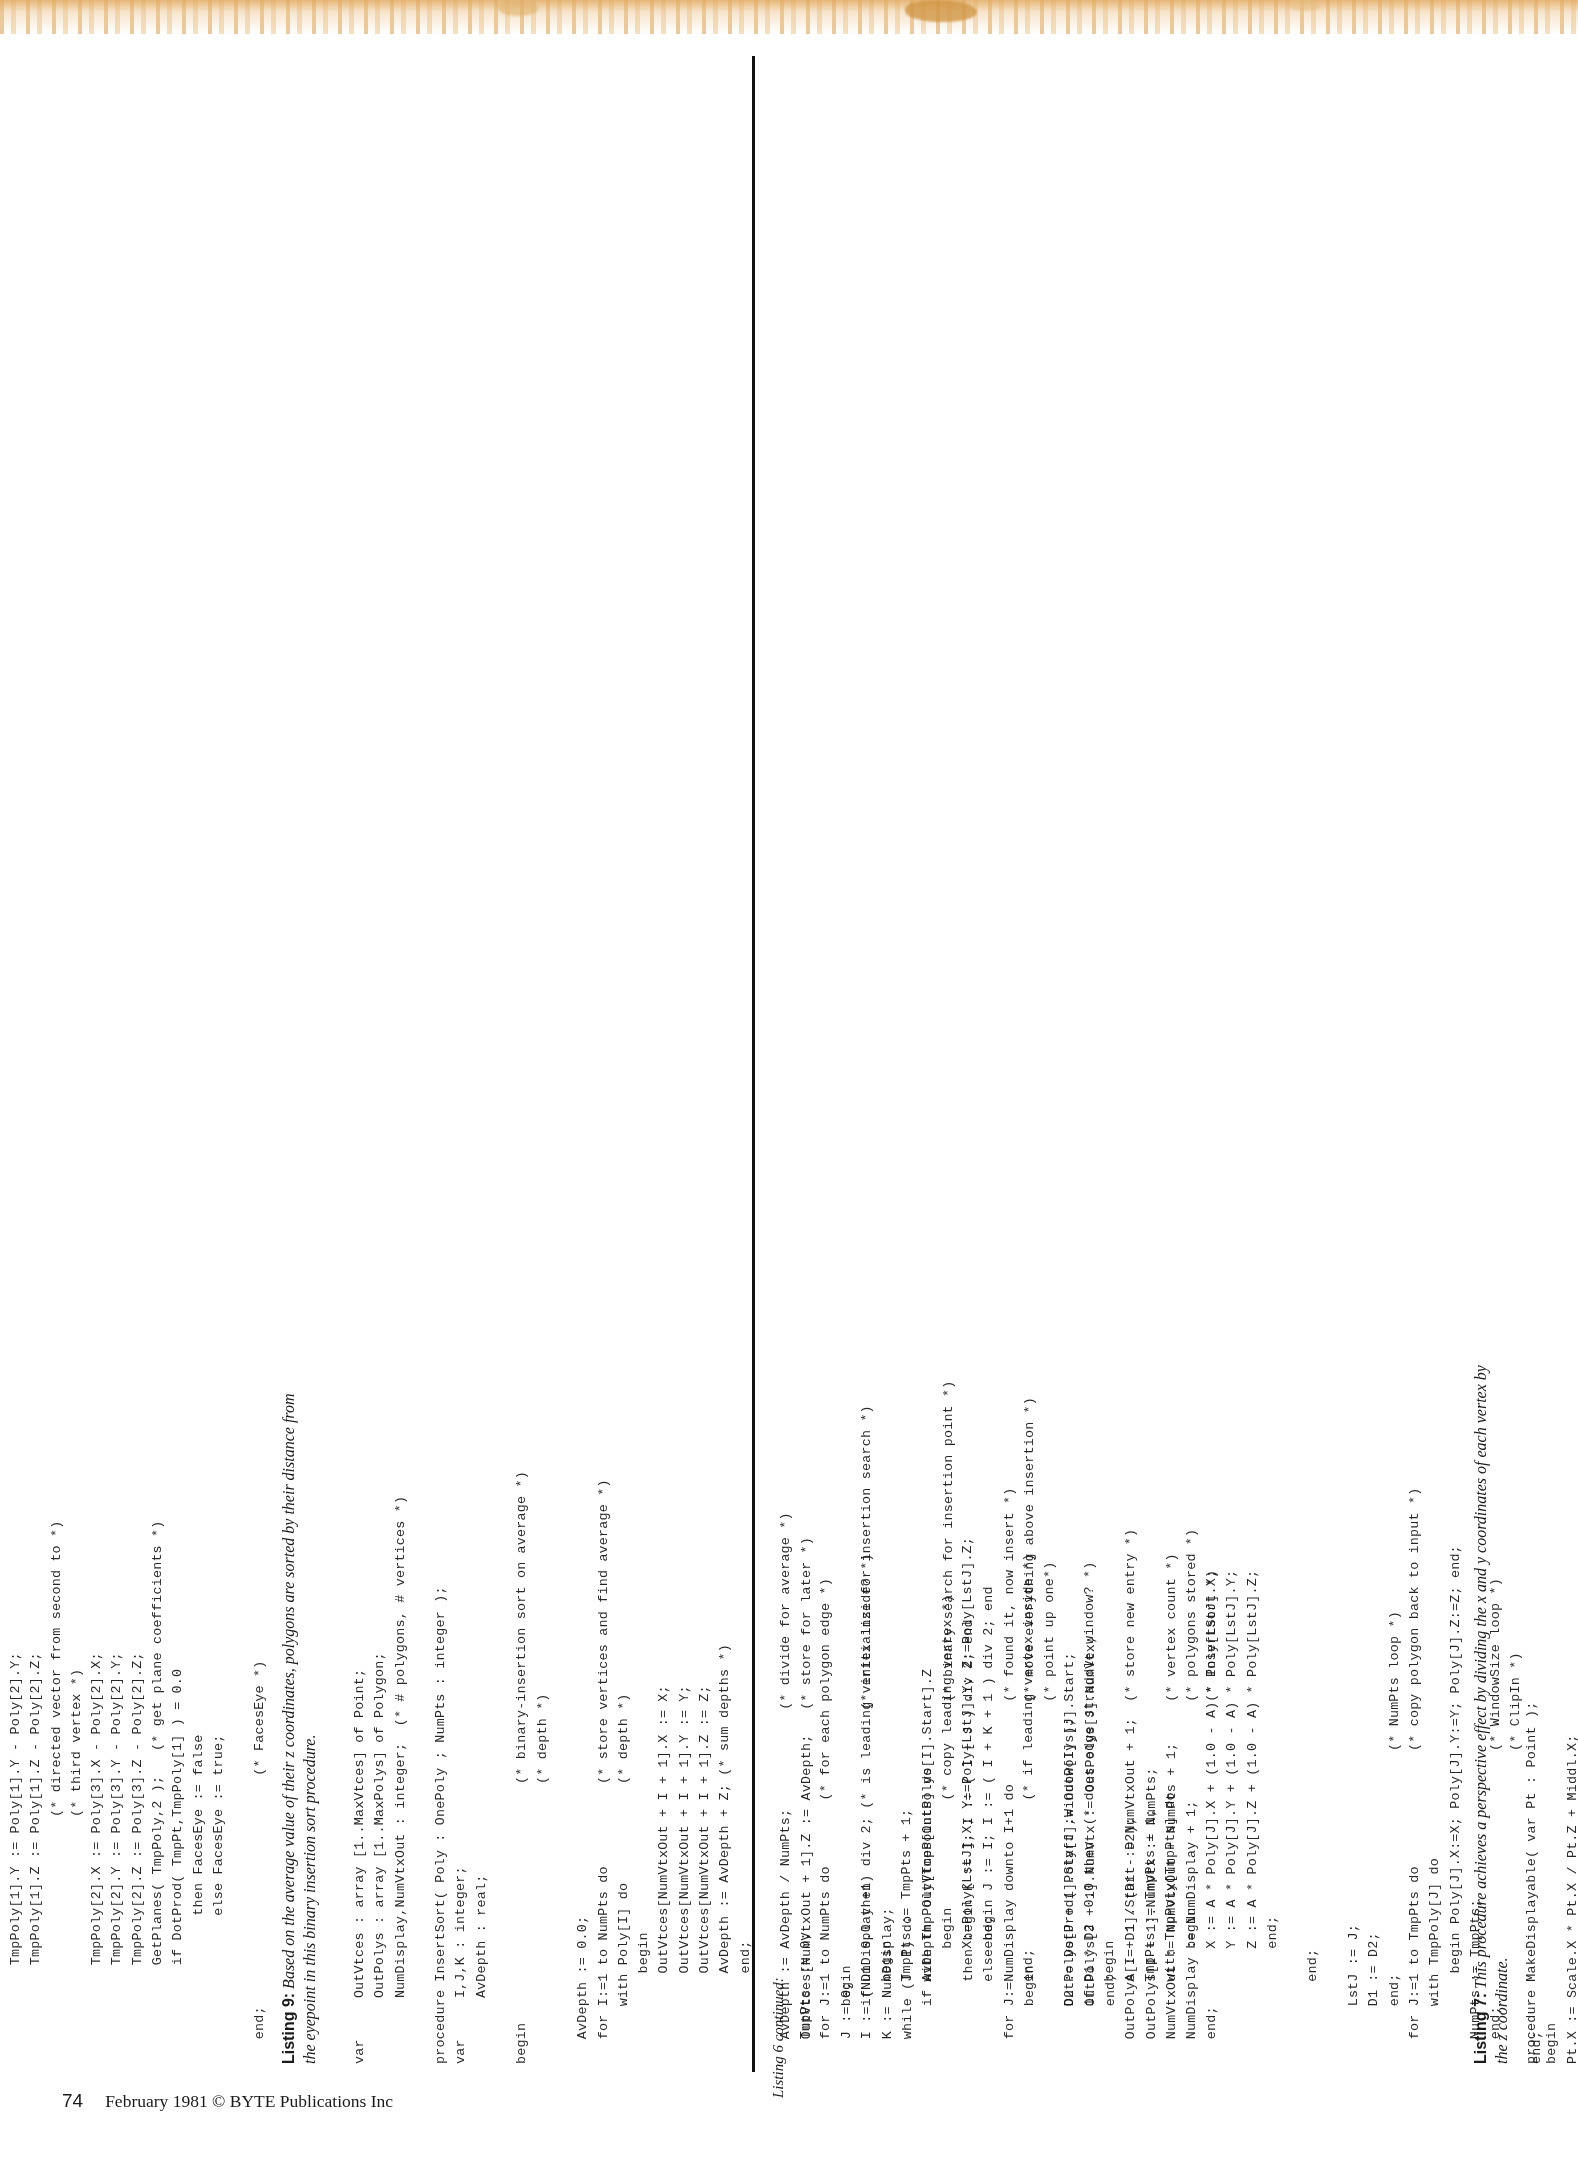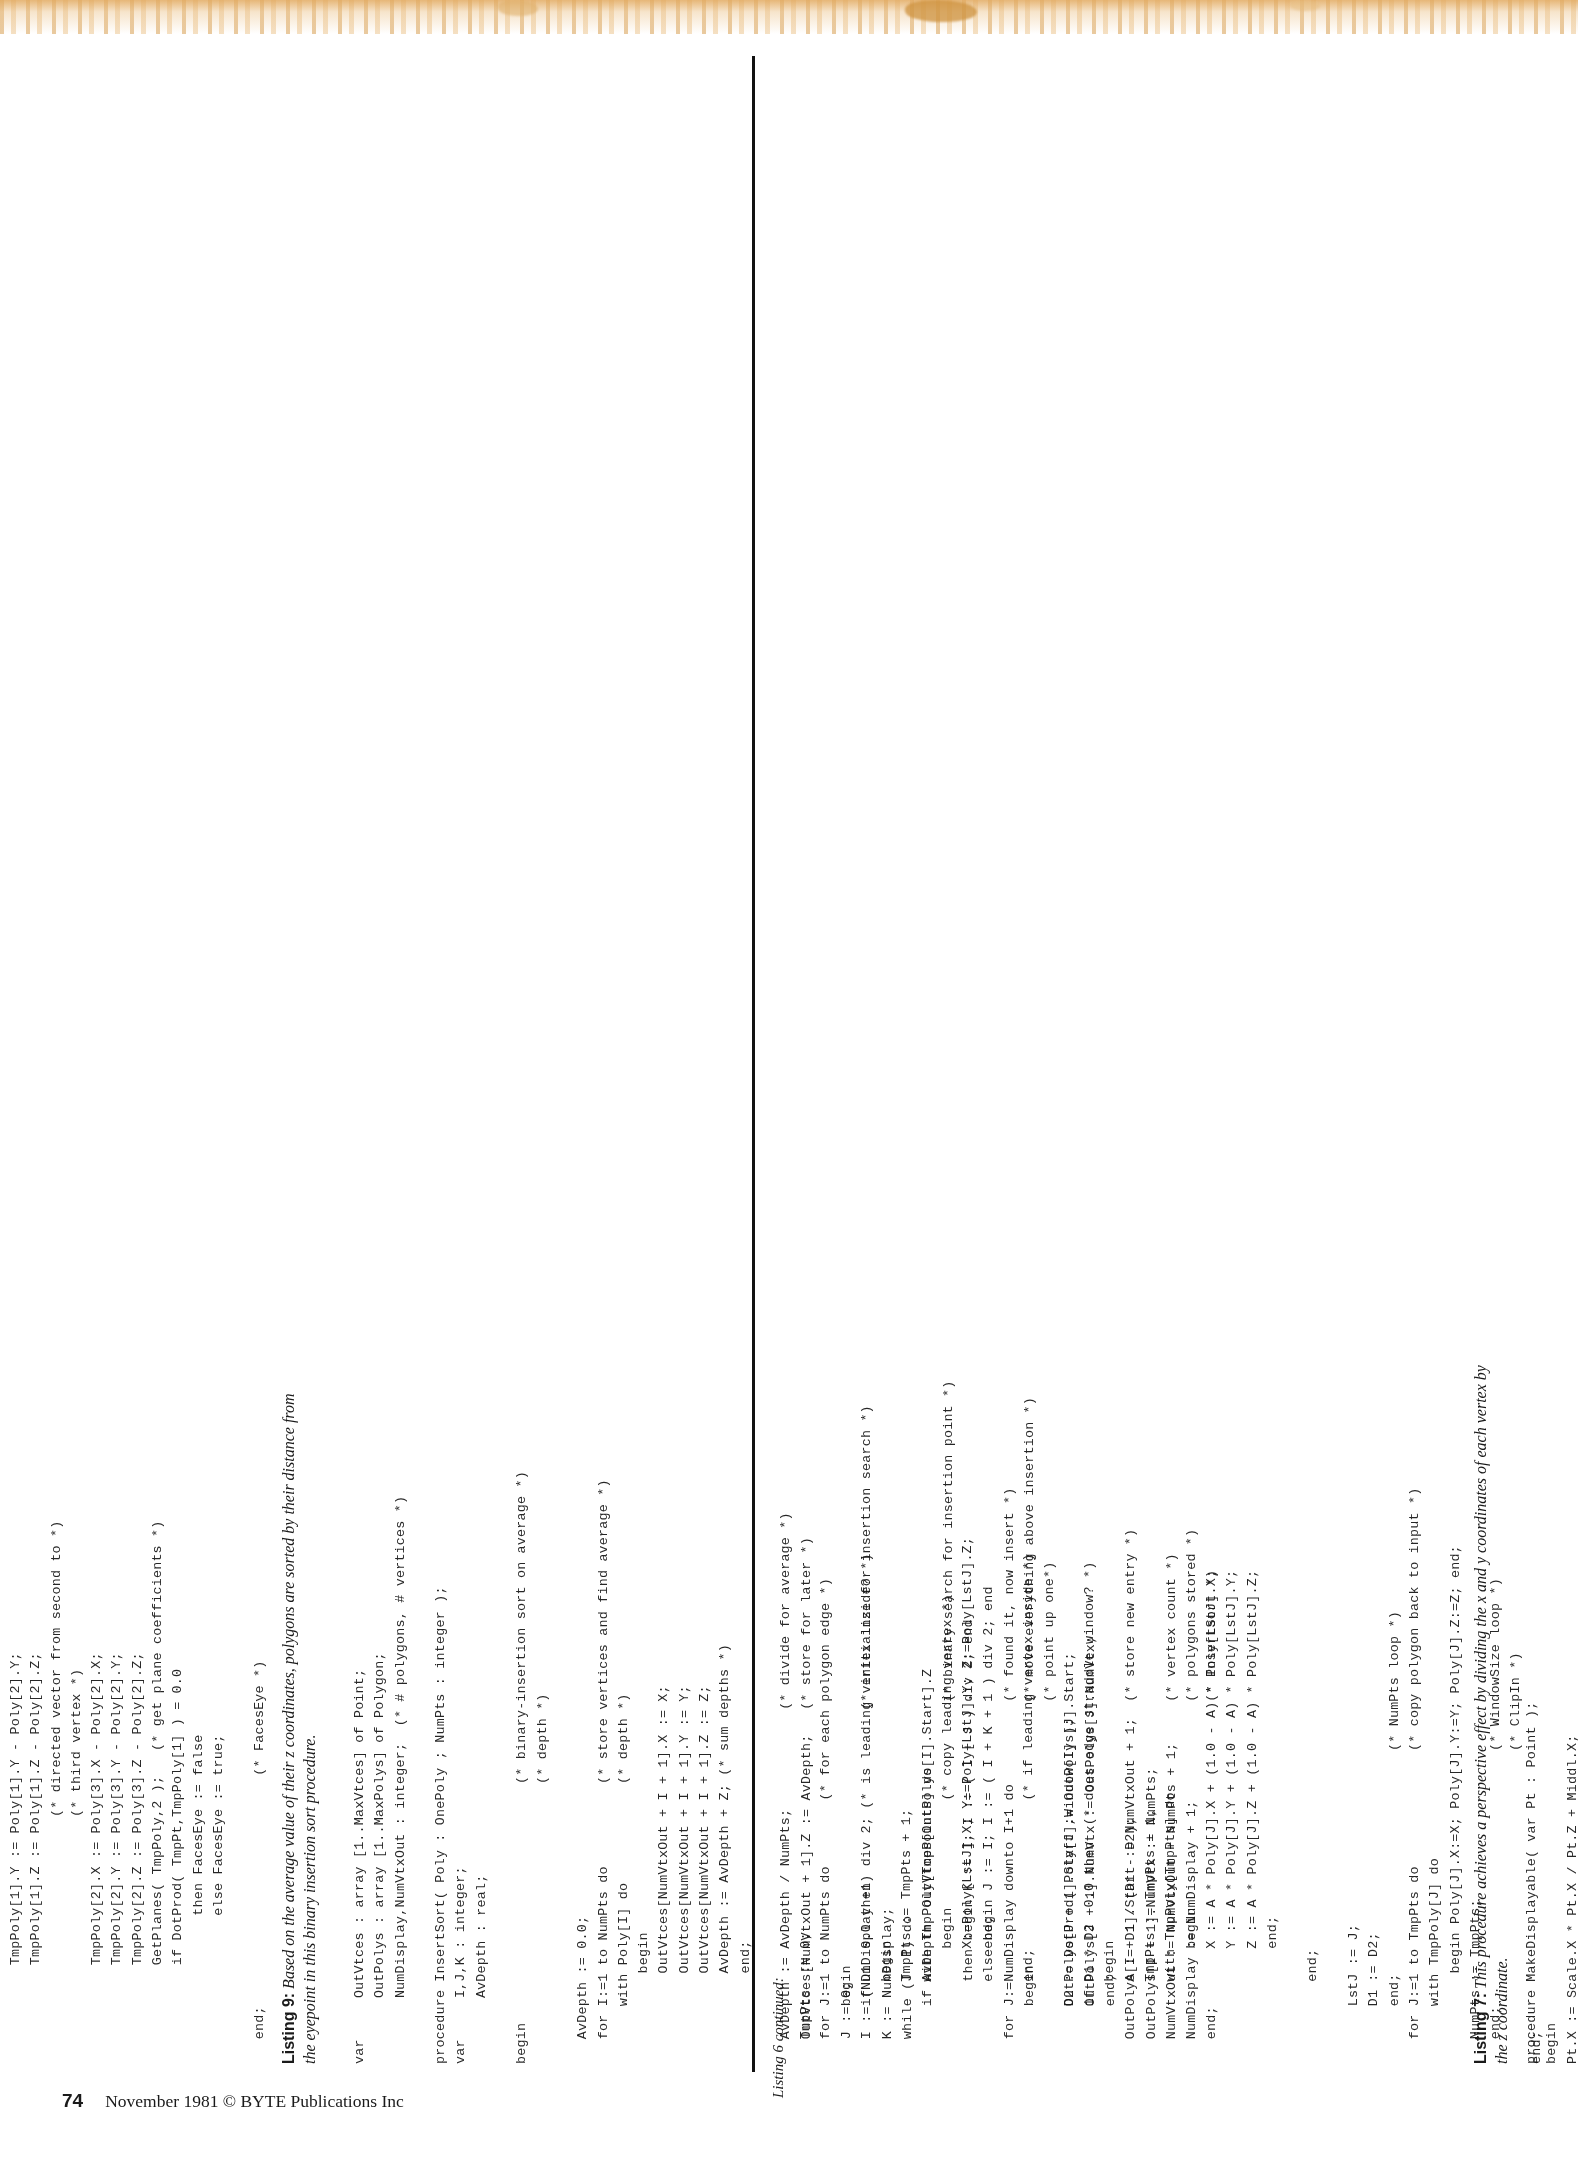--- a/index.html
+++ b/index.html
@@ -59,21 +59,21 @@
 
   
   .blk{position:absolute;}
 
   
   #footer{
     position:absolute;left:62px;bottom:48px;
     display:flex;align-items:baseline;gap:22px;
     font-family:"Liberation Serif",serif;
   }
-  #footer .pg{font-family:"Liberation Sans",sans-serif;font-weight:bold;font-size:19px;}
+  #footer .pg{font-family:"Liberation Sans",sans-serif;font-weight:normal;font-size:19px;}
   #footer .txt{font-size:17.5px;}
 
   .faint{opacity:.92;}
 </style>
 </head>
 <body>
 
 <div id="scan-smudge">
   <div class="blotch" style="left:905px;top:0;width:72px;height:22px;background:rgba(206,146,62,.75);"></div>
   <div class="blotch" style="left:498px;top:0;width:40px;height:16px;background:rgba(224,176,108,.6);"></div>
@@ -204,14 +204,14 @@
 Pt.Y := Scale.Y * Pt.Y / Pt.Z + Middl.Y;
 end;</div>
 
     </div>
 
   </div>
 </div>
 
 <div id="footer">
   <span class="pg">74</span>
-  <span class="txt">November 1981 © BYTE Publications Inc</span>
+  <span class="txt">February 1981 © BYTE Publications Inc</span>
 </div>
 
 </body></html>

